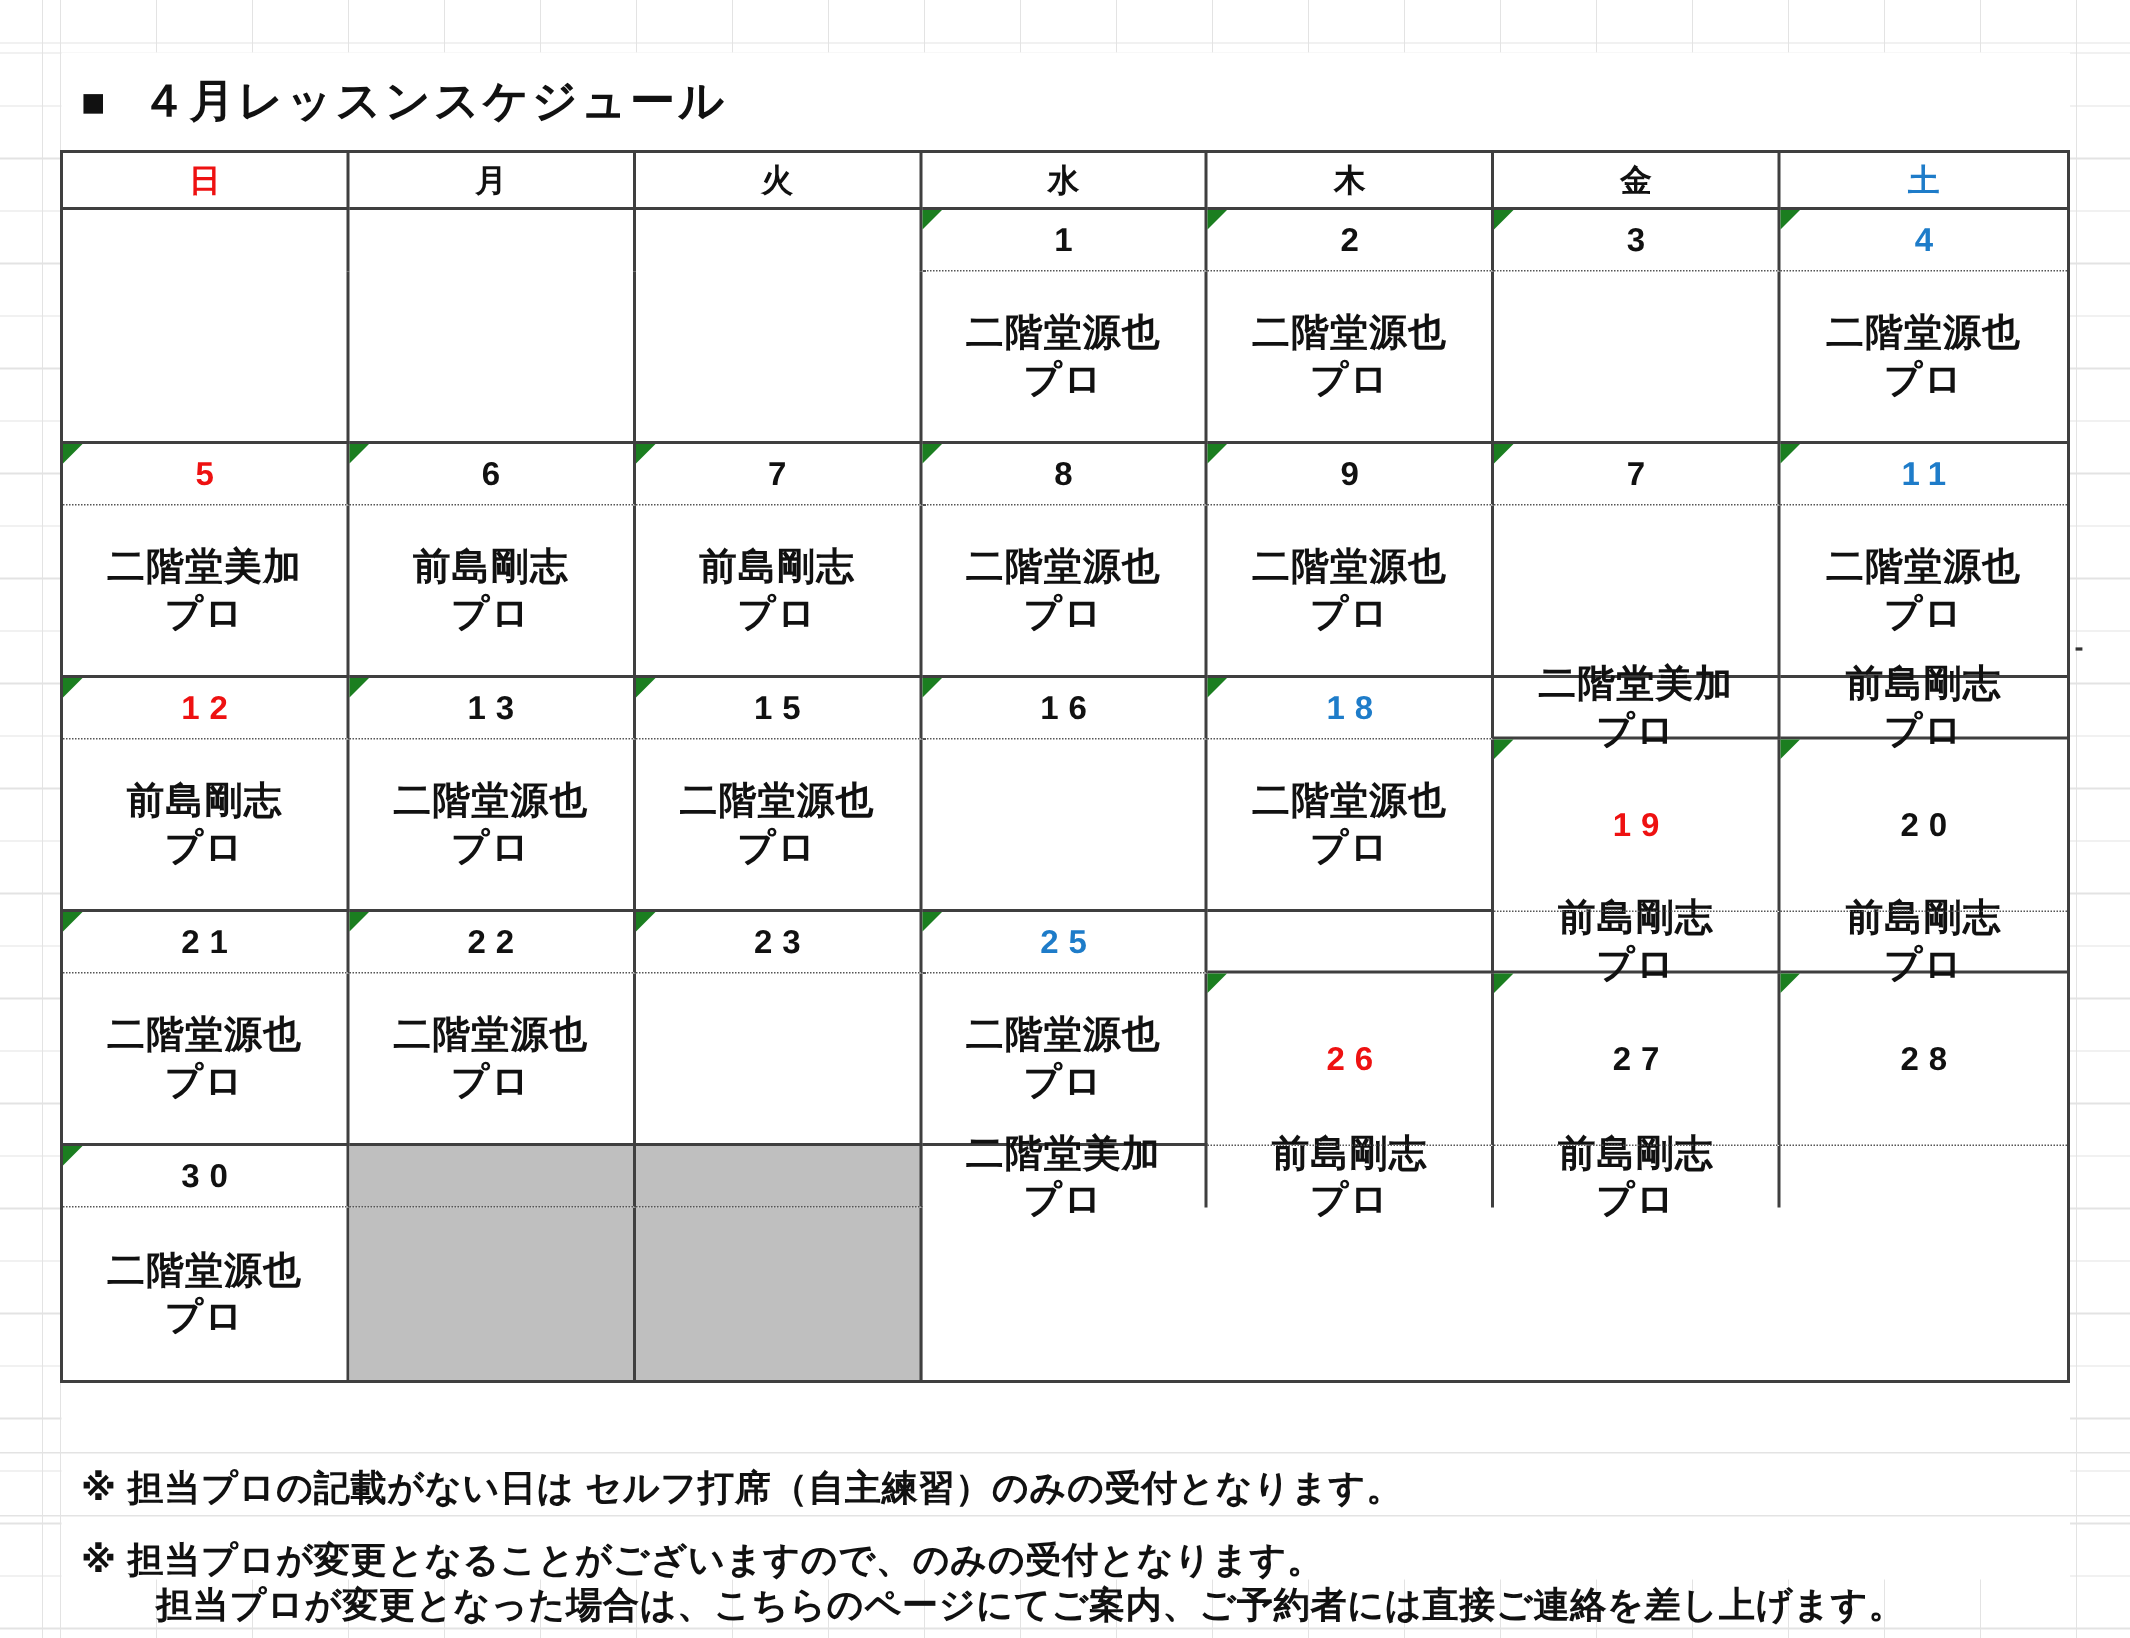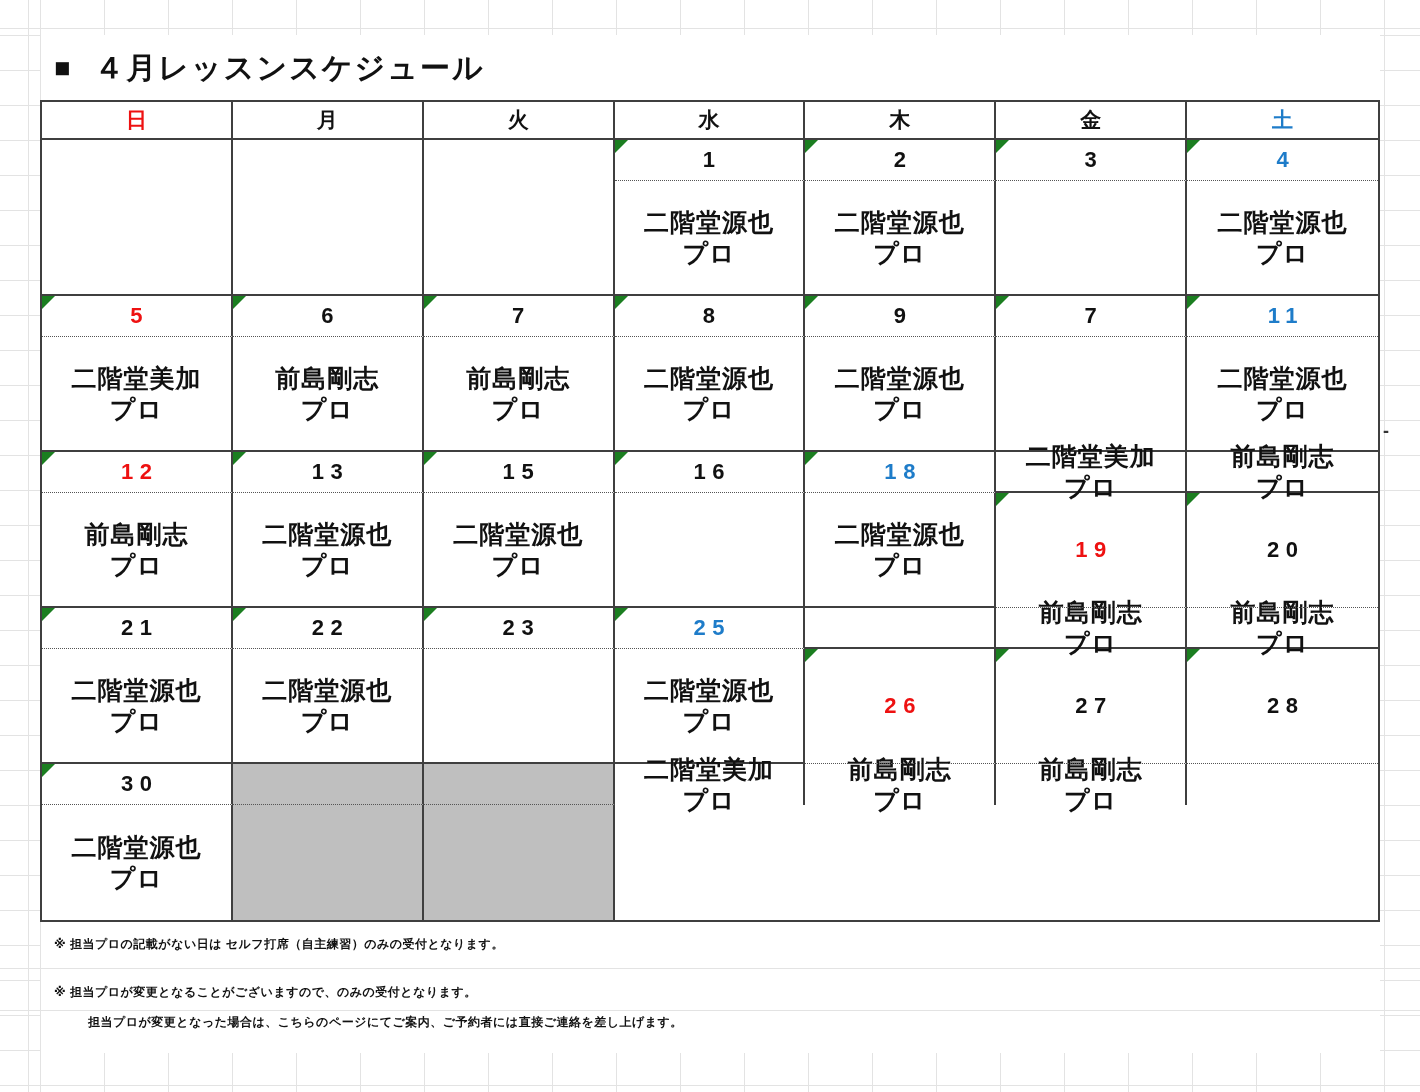--- a/index.html
+++ b/index.html
@@ -66,24 +66,24 @@
     display:flex;align-items:center;justify-content:center;text-align:center;
   }
   .ncell.lastweek{border-bottom:none;}
   .instructor-name{
     white-space:pre-line;font-weight:bold;font-size:25px;line-height:31px;letter-spacing:1px;
   }
   .gray{background:#bfbfbf;}
   .c-red{color:#ee1111;}
   .c-blue{color:#1e7cc9;}
 
-  .note{position:absolute;left:54px;z-index:3;font-weight:bold;font-size:12px;letter-spacing:0.5px;}
+  .note{position:absolute;left:54px;z-index:3;font-weight:bold;font-size:24px;letter-spacing:0.5px;margin-top:40px;}
   #note1{top:936px;}
   #note2{top:984px;}
-  #note3{top:1014px;left:88px;}
+  #note3{top:1014px;left:104px;}
 
   .dash{position:absolute;left:1383px;top:421px;z-index:3;font-weight:bold;font-size:18px;color:#333;}
 </style>
 </head>
 <body>
 
 <div class="grid-bg"></div>
 <div class="sheet-cover"></div>
 <div class="note-sep" id="sep1"></div>
 <div class="note-sep" id="sep2"></div>

